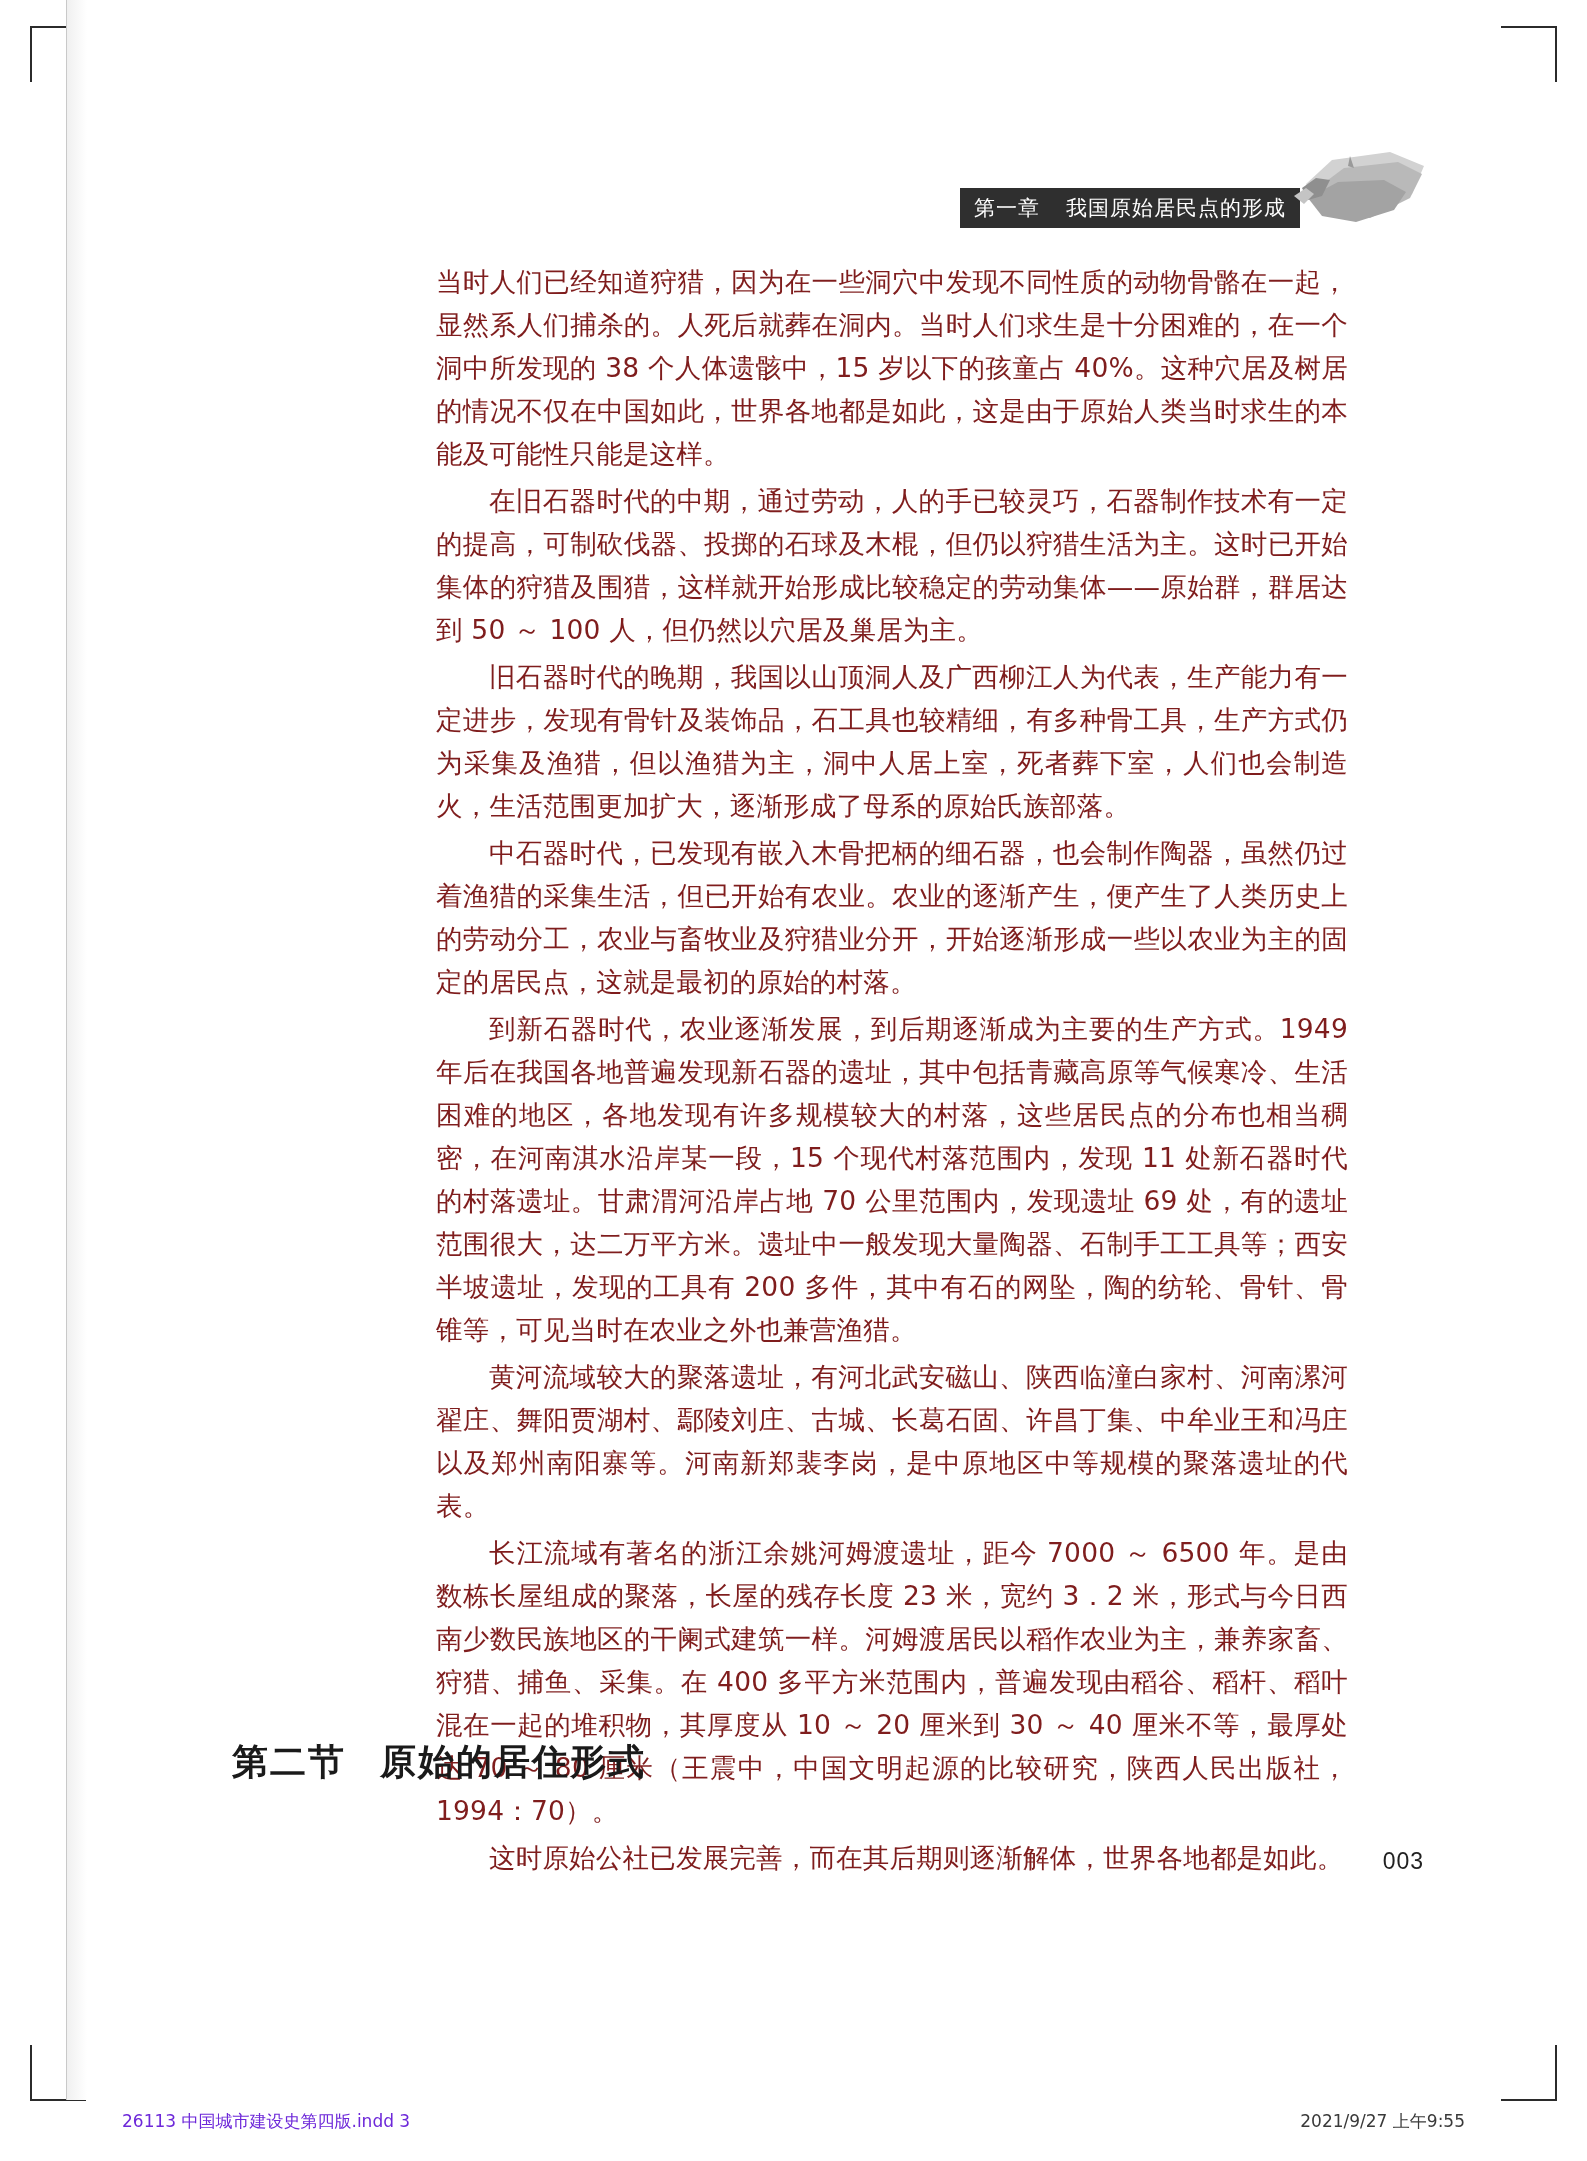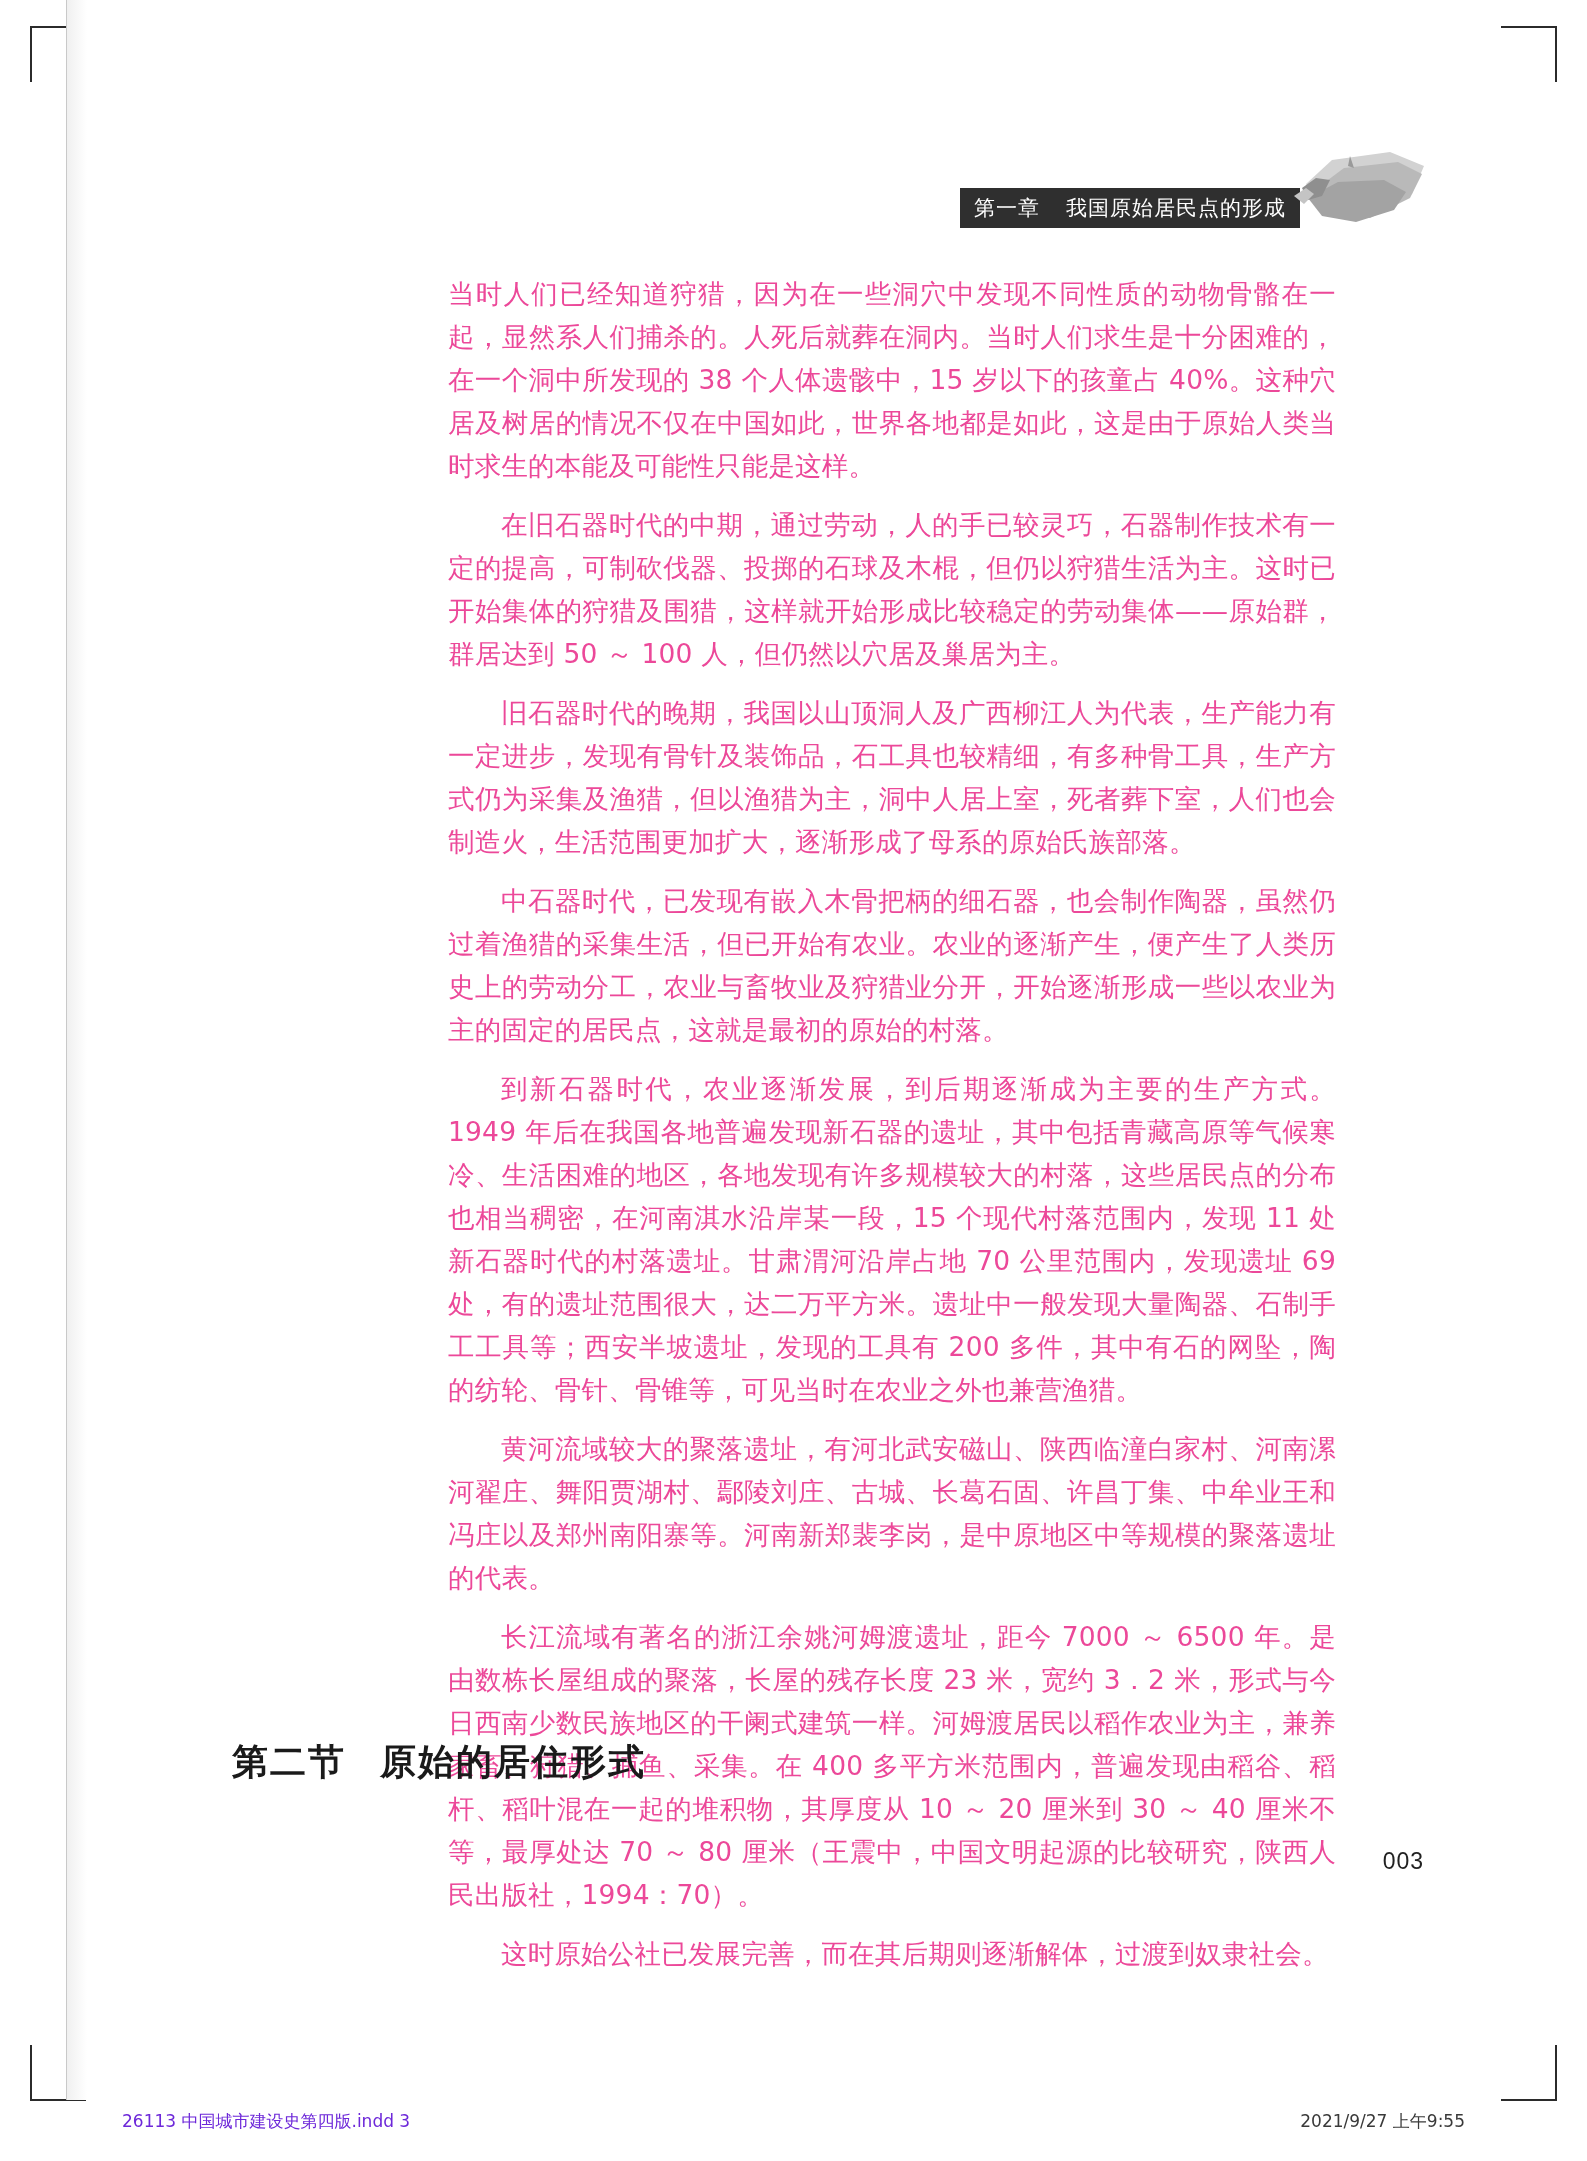--- a/index.html
+++ b/index.html
@@ -102,24 +102,24 @@
   .column {
     position: absolute;
     left: 432px;
     top: 256px;
     width: 920px;
   }
 
   .body-p {
     font-size: 26.5px;
     line-height: 43px;
-    color: #ec4899;
+    color: #7f1d1d;
     text-align: justify;
     text-justify: inter-ideograph;
-    margin: 16px;
+    margin: 4px;
     letter-spacing: 0.2px;
     font-family: "DejaVu Sans", "Liberation Sans", sans-serif;
   }
   .indent { text-indent: 2em; }
 
   .section-head {
     position: absolute;
     left: 232px;
     top: 1738px;
     font-size: 36px;
@@ -198,21 +198,21 @@
   </svg>
 
   <div class="column">
     <p class="body-p">当时人们已经知道狩猎，因为在一些洞穴中发现不同性质的动物骨骼在一起，显然系人们捕杀的。人死后就葬在洞内。当时人们求生是十分困难的，在一个洞中所发现的 38 个人体遗骸中，15 岁以下的孩童占 40%。这种穴居及树居的情况不仅在中国如此，世界各地都是如此，这是由于原始人类当时求生的本能及可能性只能是这样。</p>
     <p class="body-p indent">在旧石器时代的中期，通过劳动，人的手已较灵巧，石器制作技术有一定的提高，可制砍伐器、投掷的石球及木棍，但仍以狩猎生活为主。这时已开始集体的狩猎及围猎，这样就开始形成比较稳定的劳动集体——原始群，群居达到 50 ～ 100 人，但仍然以穴居及巢居为主。</p>
     <p class="body-p indent">旧石器时代的晚期，我国以山顶洞人及广西柳江人为代表，生产能力有一定进步，发现有骨针及装饰品，石工具也较精细，有多种骨工具，生产方式仍为采集及渔猎，但以渔猎为主，洞中人居上室，死者葬下室，人们也会制造火，生活范围更加扩大，逐渐形成了母系的原始氏族部落。</p>
     <p class="body-p indent">中石器时代，已发现有嵌入木骨把柄的细石器，也会制作陶器，虽然仍过着渔猎的采集生活，但已开始有农业。农业的逐渐产生，便产生了人类历史上的劳动分工，农业与畜牧业及狩猎业分开，开始逐渐形成一些以农业为主的固定的居民点，这就是最初的原始的村落。</p>
     <p class="body-p indent">到新石器时代，农业逐渐发展，到后期逐渐成为主要的生产方式。1949 年后在我国各地普遍发现新石器的遗址，其中包括青藏高原等气候寒冷、生活困难的地区，各地发现有许多规模较大的村落，这些居民点的分布也相当稠密，在河南淇水沿岸某一段，15 个现代村落范围内，发现 11 处新石器时代的村落遗址。甘肃渭河沿岸占地 70 公里范围内，发现遗址 69 处，有的遗址范围很大，达二万平方米。遗址中一般发现大量陶器、石制手工工具等；西安半坡遗址，发现的工具有 200 多件，其中有石的网坠，陶的纺轮、骨针、骨锥等，可见当时在农业之外也兼营渔猎。</p>
     <p class="body-p indent">黄河流域较大的聚落遗址，有河北武安磁山、陕西临潼白家村、河南漯河翟庄、舞阳贾湖村、鄢陵刘庄、古城、长葛石固、许昌丁集、中牟业王和冯庄以及郑州南阳寨等。河南新郑裴李岗，是中原地区中等规模的聚落遗址的代表。</p>
     <p class="body-p indent">长江流域有著名的浙江余姚河姆渡遗址，距今 7000 ～ 6500 年。是由数栋长屋组成的聚落，长屋的残存长度 23 米，宽约 3．2 米，形式与今日西南少数民族地区的干阑式建筑一样。河姆渡居民以稻作农业为主，兼养家畜、狩猎、捕鱼、采集。在 400 多平方米范围内，普遍发现由稻谷、稻杆、稻叶混在一起的堆积物，其厚度从 10 ～ 20 厘米到 30 ～ 40 厘米不等，最厚处达 70 ～ 80 厘米（王震中，中国文明起源的比较研究，陕西人民出版社，1994：70）。</p>
-    <p class="body-p indent">这时原始公社已发展完善，而在其后期则逐渐解体，过渡到奴隶社会。</p>
+    <p class="body-p indent">这时原始公社已发展完善，而在其后期则逐渐解体，世界各地都是如此。</p>
   </div>
 
   <div class="section-head">
     <span class="sec-num">第二节</span><span>原始的居住形式</span>
   </div>
 
 
   <div class="folio">003</div>
 
   <div class="imposition-left">26113 中国城市建设史第四版.indd   3</div>

